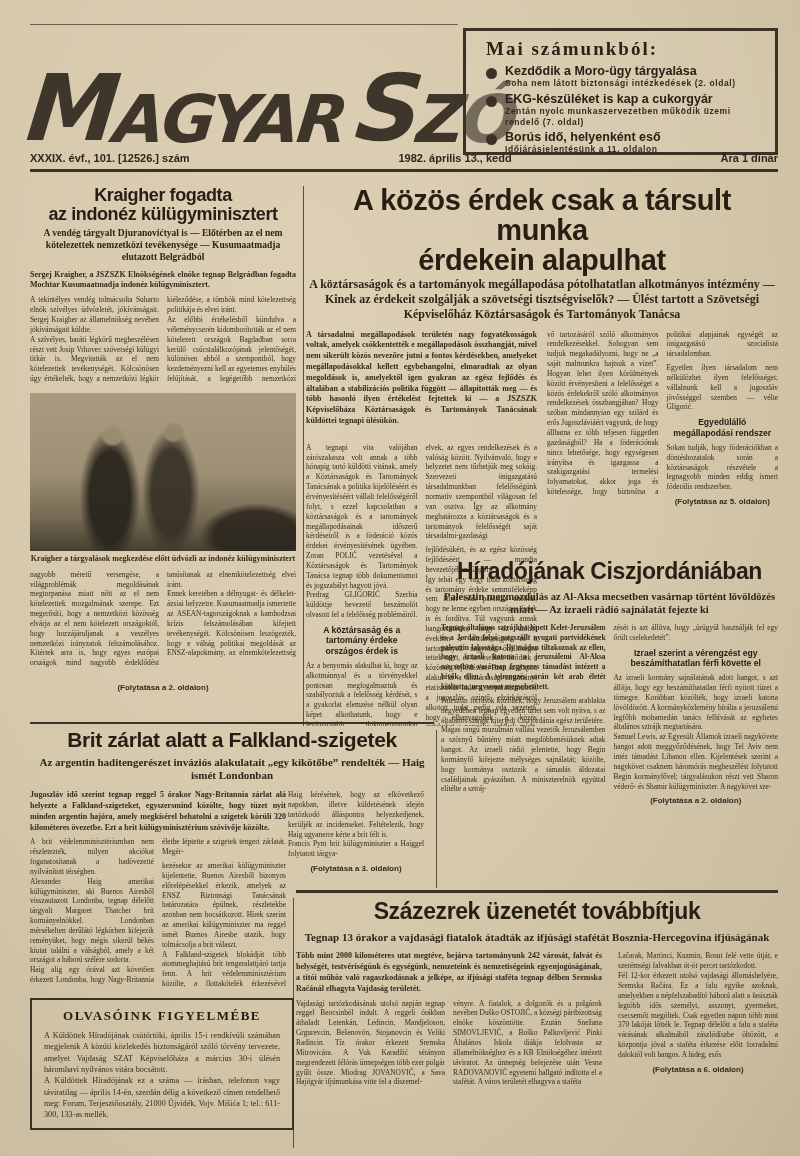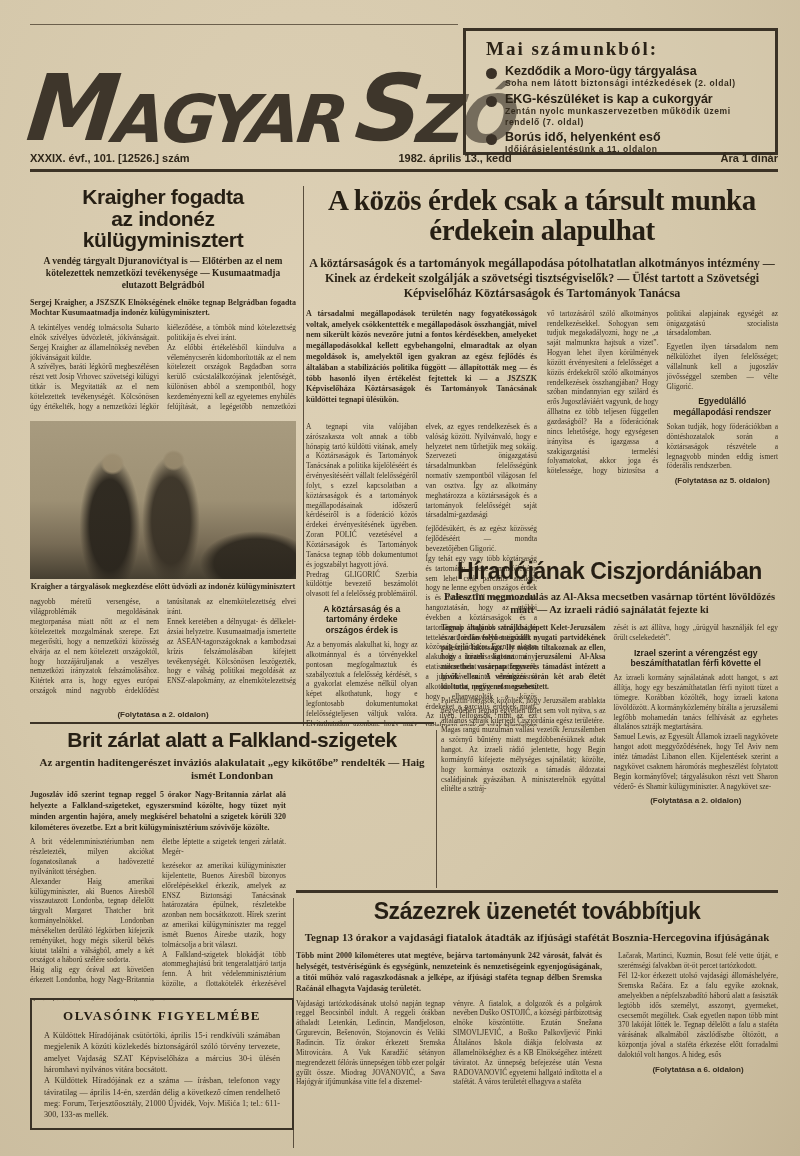--- a/index.html
+++ b/index.html
@@ -33,44 +33,44 @@
   .subhead{font-family:Liberation Serif, serif;font-weight:700;text-align:center;color:#2d2518;line-height:1.25;}
   .lead{font-weight:700;text-align:justify;font-size:8px;line-height:1.35;white-space:pre-line;}
   .bodytext{font-size:7.4px;line-height:1.33;text-align:justify;white-space:pre-line;margin:0 0 4px 0;}
   .twocol{column-count:2;column-gap:8px;overflow:hidden;}
   .crosshead{font-family:"Liberation Sans",sans-serif;font-weight:700;font-size:8.6px;line-height:1.2;
     text-align:center;color:#241d12;margin:5px 2px;break-inside:avoid;}
   .continuation{font-family:"Liberation Sans",sans-serif;font-weight:700;font-size:8px;text-align:center;margin-top:5px;}
   .vrule{width:1px;background:#5a4e3d;}
   
   .art-kraigher{width:266px;border-right:1px solid #5a4e3d;padding-right:7px;box-sizing:content-box;}
-  .art-kraigher .headline{font-size:21px;margin-bottom:5px;}
+  .art-kraigher .headline{font-size:18px;margin-bottom:5px;}
   .art-kraigher .subhead{font-size:9.5px;margin-bottom:6px;}
   .photo{width:100%;height:158px;margin:4px 0 3px 0;
     background:
       radial-gradient(ellipse 16px 15px at 31% 27%, rgba(156,141,112,.95) 0 55%, rgba(156,141,112,0) 75%),
       radial-gradient(ellipse 15px 14px at 54% 25%, rgba(150,136,108,.95) 0 55%, rgba(150,136,108,0) 75%),
       radial-gradient(ellipse 42px 95px at 30% 66%, rgba(42,37,29,.95) 0 48%, rgba(42,37,29,0) 72%),
       radial-gradient(ellipse 40px 90px at 53% 63%, rgba(55,48,37,.92) 0 48%, rgba(55,48,37,0) 72%),
       radial-gradient(ellipse 70px 40px at 85% 90%, rgba(40,35,27,.85) 0 60%, rgba(40,35,27,0) 80%),
       linear-gradient(180deg,#a89b7f 0%,#9d9074 50%,#776b55 78%,#463f31 100%);}
   .caption{font-weight:700;font-size:8px;text-align:center;line-height:1.3;margin-bottom:5px;}
   
-  .art-kozos .headline{font-size:29px;margin-bottom:10px;font-family:Liberation Serif, serif;}
+  .art-kozos .headline{font-size:29px;margin-bottom:1px;}
   .art-kozos .subhead{font-size:12px;margin-bottom:8px;}
   .kz-body{display:flex;gap:10px;}
   .kz-half{width:231px;flex:none;overflow:hidden;}
   
   .art-feszultseg .headline{font-size:23px;margin-bottom:6px;}
   .art-feszultseg .subhead{font-size:10.5px;margin-bottom:7px;}
   
   .art-falkland{border-top:2px solid #3c3326;padding-top:5px;}
   .art-falkland .headline{font-size:21px;margin-bottom:5px;}
   .art-falkland .subhead{font-size:11px;margin-bottom:7px;}
-  .fk-body{display:flex;gap:9px;flex-direction:column;}
+  .fk-body{display:flex;gap:2px;}
   
   .art-szazezrek{border-top:3px solid #3c3326;padding-top:7px;}
   .art-szazezrek .headline{font-size:23px;margin-bottom:7px;}
   .art-szazezrek .subhead{font-size:11px;margin-bottom:7px;}
   .sz-body{display:flex;gap:16px;}
   
   .olvasoink{border:2px solid #3a3226;padding:8px 12px;box-sizing:border-box;}
   .olv-title{font-family:"Liberation Serif",serif;font-weight:700;font-size:13px;letter-spacing:1.5px;
     text-align:center;color:#241d12;margin-bottom:6px;}
   .olv-body{font-size:8.2px;line-height:1.38;text-align:justify;}

